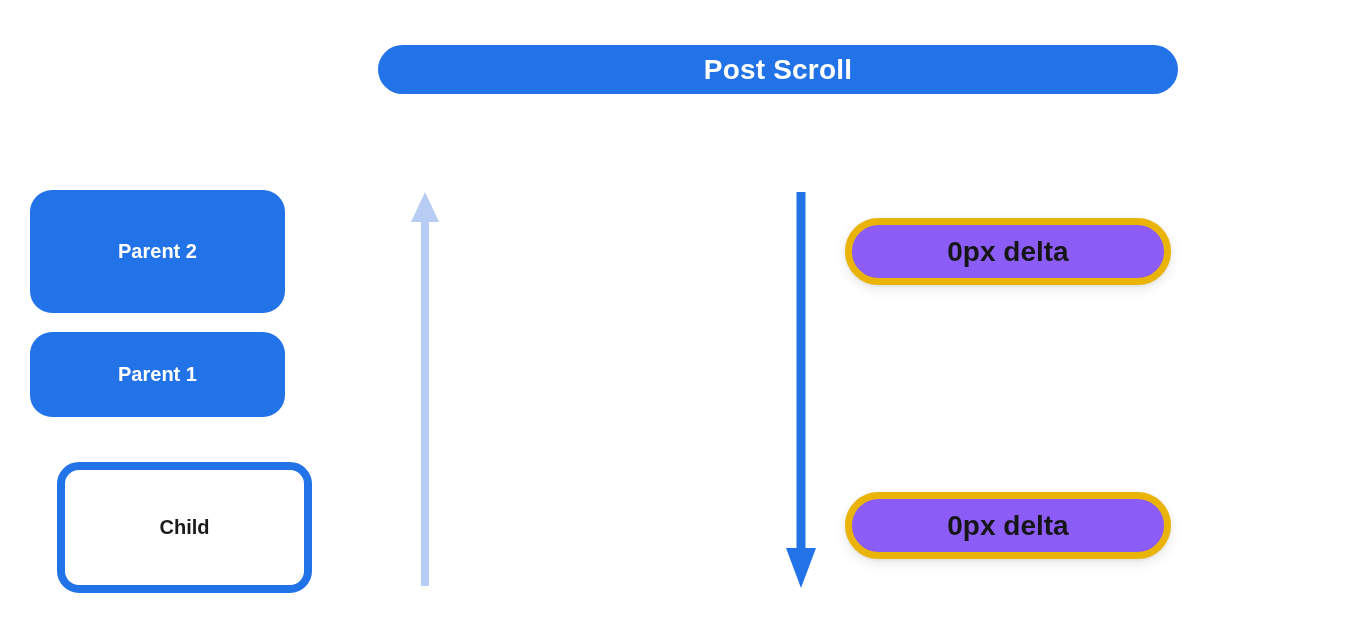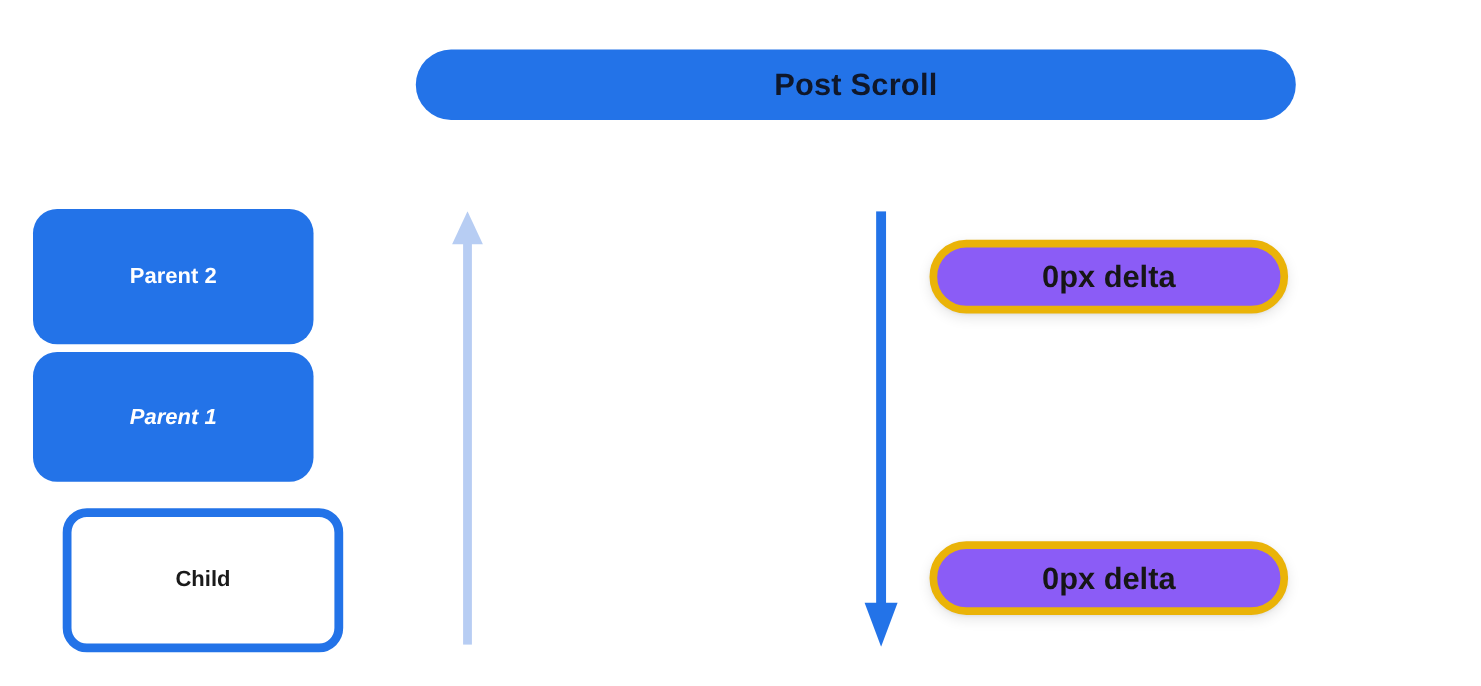--- a/index.html
+++ b/index.html
@@ -14,24 +14,24 @@
     height: 624px;
     background: #ffffff;
     overflow: hidden;
   }
   
   .header-pill {
     position: absolute;
     left: 378px;
     top: 45px;
     width: 800px;
-    height: 64px;
+    height: 49px;
     background: var(--blue);
     border-radius: 34px;
-    color: #0f172a;
+    color: #ffffff;
     font-size: 28px;
     font-weight: 700;
     display: flex;
     align-items: center;
     justify-content: center;
     letter-spacing: 0.2px;
   }
   
   .stack-box {
     position: absolute;
@@ -43,21 +43,21 @@
     justify-content: center;
     font-size: 20px;
     box-sizing: border-box;
   }
   .stack-box.filled {
     background: var(--blue);
     color: #ffffff;
     font-weight: 700;
   }
   .box-parent2 { top: 190px; height: 123px; }
-  .box-parent1 { top: 320px; height: 118px; font-style: italic; }
+  .box-parent1 { top: 332px; height: 85px; }
   .box-child {
     top: 462px;
     height: 131px;
     background: #ffffff;
     border: 8px solid var(--blue);
     color: #1a1a1a;
     font-weight: 600;
     margin-left: 27px;
   }
   

